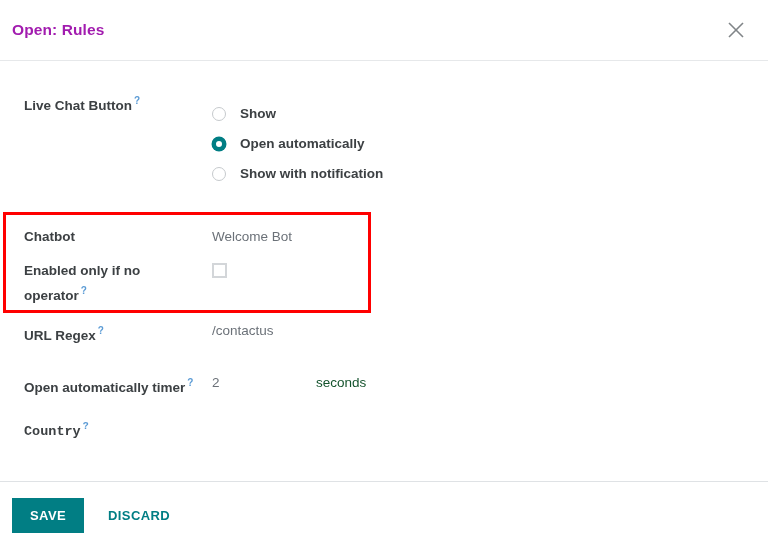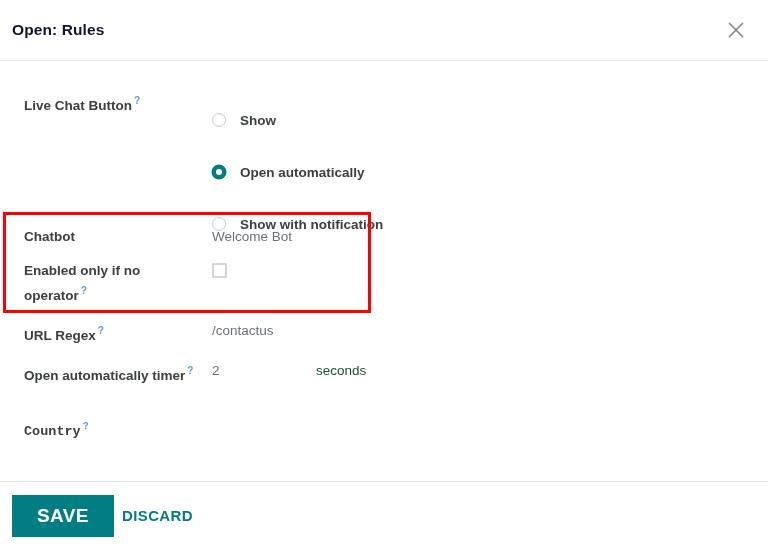--- a/index.html
+++ b/index.html
@@ -22,21 +22,21 @@
     box-sizing: border-box;
     border-bottom: 1px solid #e6e8ea;
     display: flex;
     align-items: center;
     padding: 0 20px 0 12px;
     position: relative;
   }
   .modal-title {
     font-size: 15.5px;
     font-weight: bold;
-    color: #0f172a;
+    color: #a21caf;
     letter-spacing: 0.1px;
   }
   .close-btn {
     position: absolute;
     right: 18px;
     top: 16px;
     width: 28px;
     height: 28px;
     cursor: pointer;
     display: flex;
@@ -82,31 +82,30 @@
     color: #6b7178;
     line-height: 20px;
     padding-left: 12px;
   }
 
   
   #row-livechat { top: 30px; }
   #row-chatbot  { top: 166px; }
   #row-enabled  { top: 200px; }
   #row-urlregex { top: 260px; }
-  #row-timer    { top: 300px; }
+  #row-timer    { top: 312px; }
   #row-country  { top: 356px; font-family: Liberation Mono, monospace; }
 
   
   .radio-group { padding-left: 12px; }
   .radio-item {
     display: flex;
-    align-items: flex-start;
+    align-items: flex-end;
     height: 30px;
     cursor: pointer;
-    margin-top: 22px;
   }
   .radio {
     width: 14px;
     height: 14px;
     border-radius: 50%;
     border: 1.6px solid #c6cacd;
     box-sizing: border-box;
     background: #fff;
     flex: 0 0 auto;
   }
@@ -164,35 +163,36 @@
     height: 68px;
     box-sizing: border-box;
     border-top: 1px solid #dfe2e5;
     display: flex;
     align-items: center;
     padding-left: 12px;
   }
   .btn-save {
     background: #017e84;
     color: #ffffff;
-    font-size: 19px;
+    font-size: 13px;
     font-weight: bold;
     letter-spacing: 0.4px;
     border: none;
-    padding: 10px 25px;
+    padding: 10px 18px;
     cursor: pointer;
     font-family: "Liberation Sans", sans-serif;
   }
   .btn-discard {
     background: transparent;
     color: #017e84;
-    font-size: 15px;
+    font-size: 13px;
     font-weight: bold;
     letter-spacing: 0.4px;
     border: none;
+    margin-left: 16px;
     padding: 10px 8px;
     cursor: pointer;
     font-family: "Liberation Sans", sans-serif;
   }
 </style>
 </head>
 <body>
 
 <div class="modal-header">
   <div class="modal-title">Open: Rules</div>

